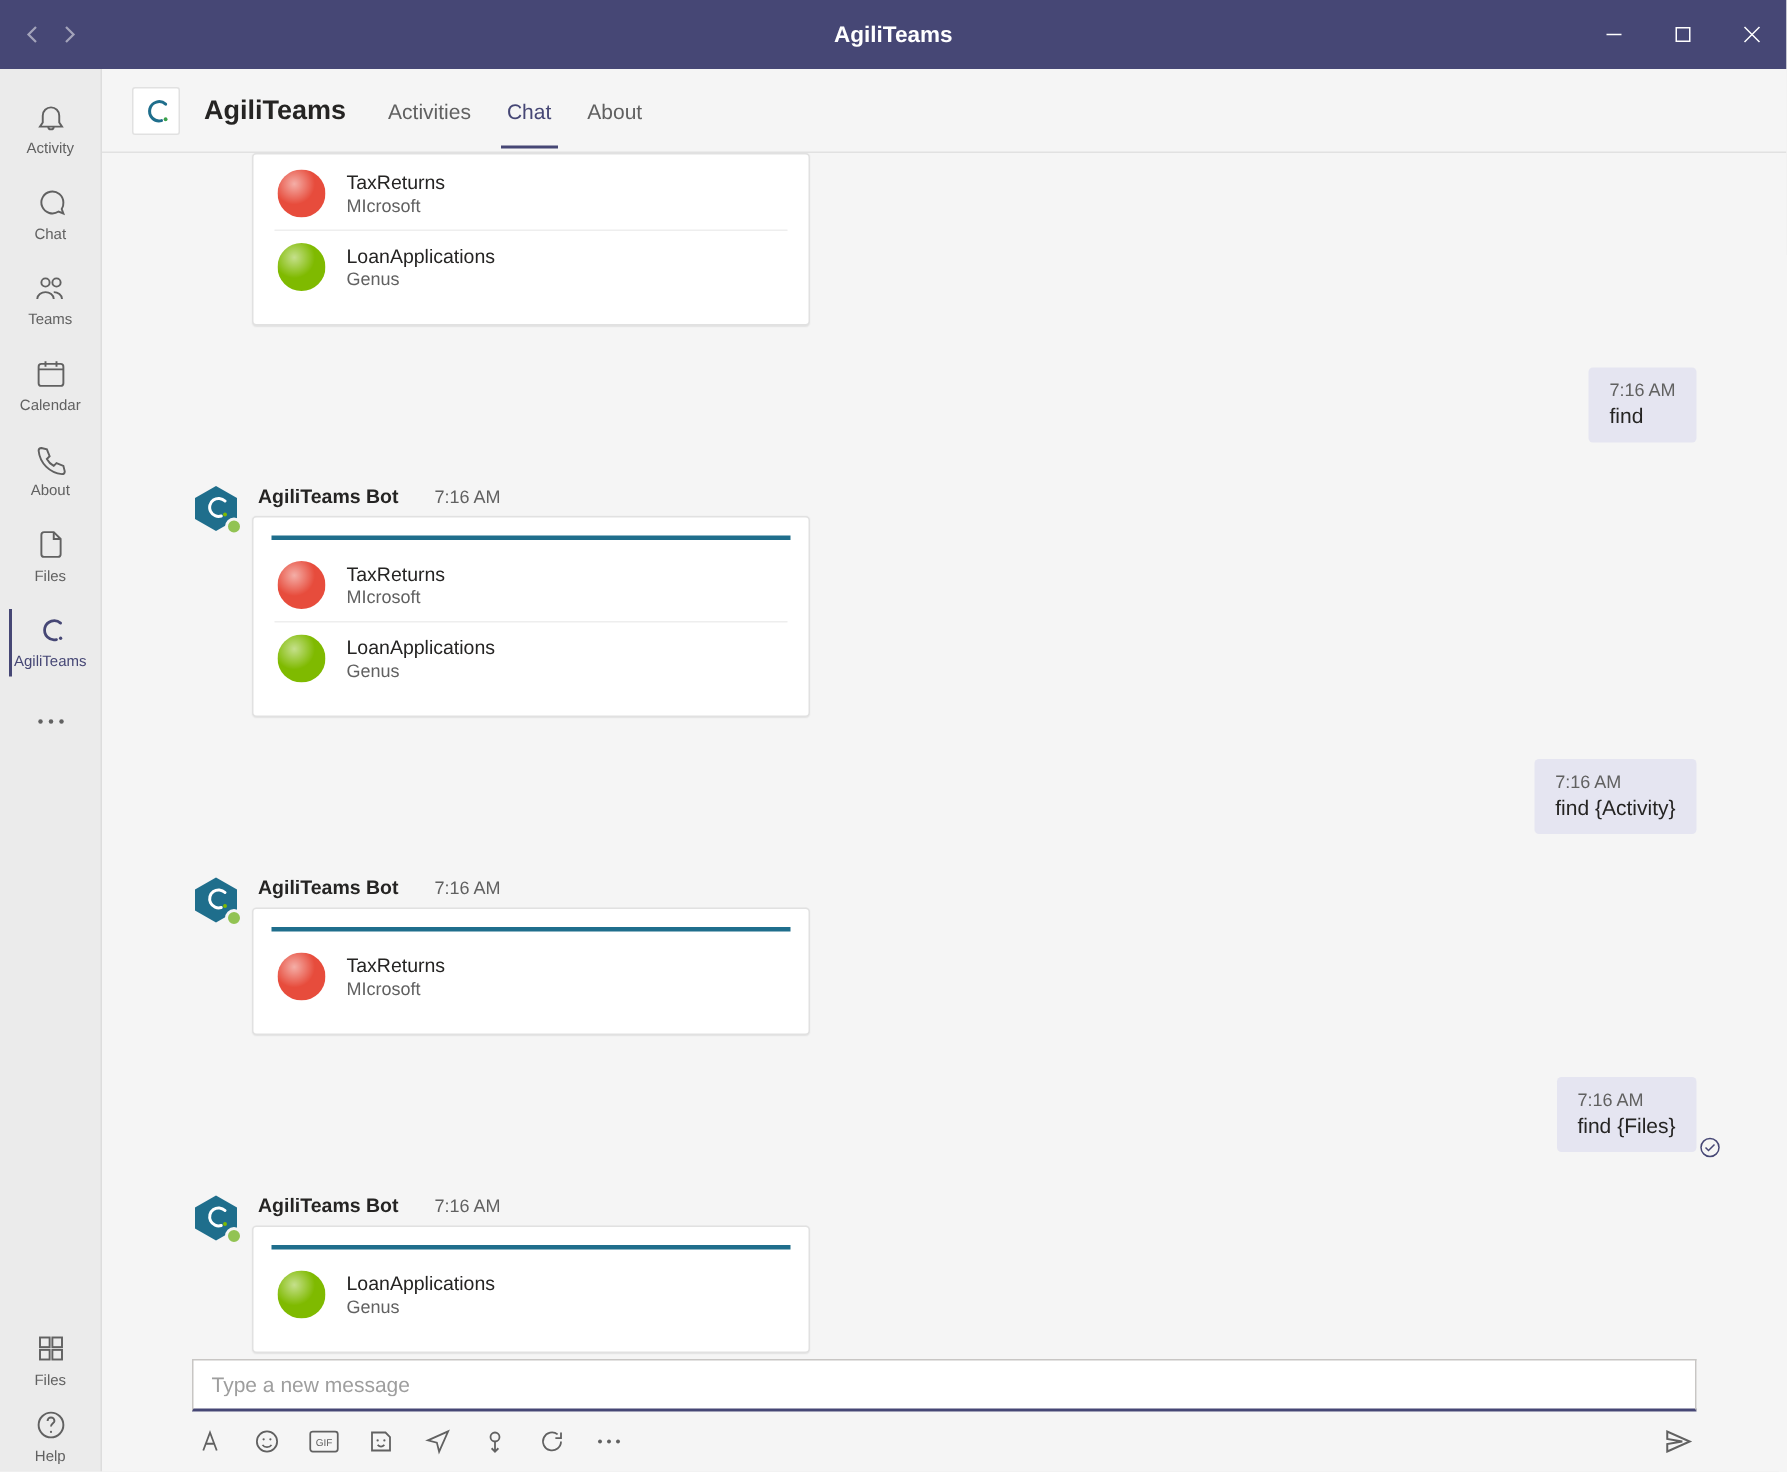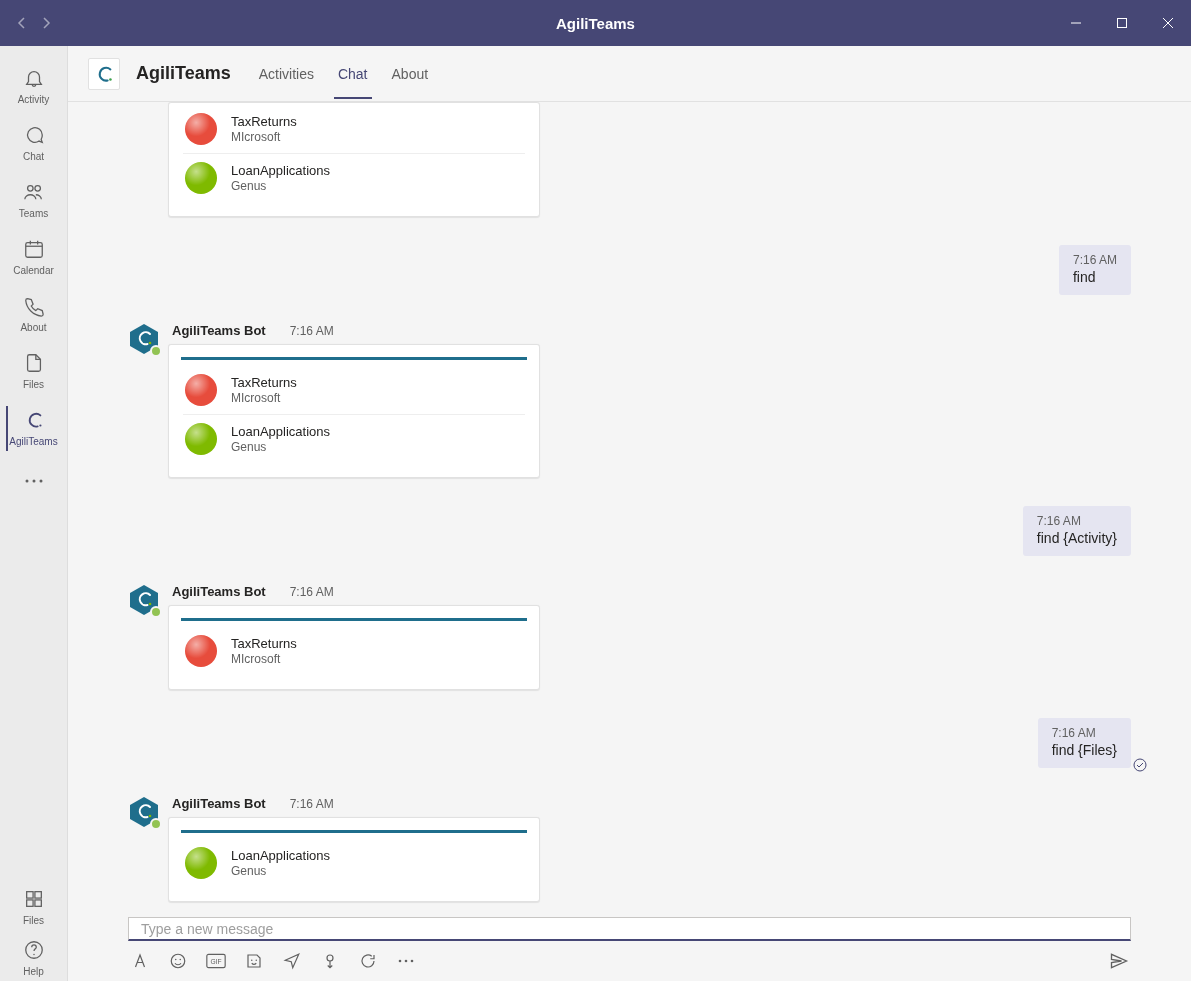--- a/index.html
+++ b/index.html
@@ -61,21 +61,21 @@
 
   
   .user-row { display:flex; justify-content:flex-end; margin-bottom:28px; position:relative;}
   .user-bubble { background:#e5e5f1; border-radius:3px; padding:8px 14px 10px 14px; min-width:60px; }
   .user-bubble .time { font-size:12px; color:#616161; margin-bottom:2px;}
   .user-bubble .text { font-size:14px; color:#252423;}
   .seen { position:absolute; right:-16px; bottom:-4px; }
 
   
   .compose-wrap { padding:0 60px 6px 60px; }
-  .compose { background:#fff; border:1px solid #c8c6c4; border-bottom:2px solid #464775; height:24px; display:flex; align-items:center; padding:0 10px; }
+  .compose { background:#fff; border:1px solid #c8c6c4; border-bottom:2px solid #464775; height:35px; display:flex; align-items:center; padding:0 10px; }
   .compose input { border:none; outline:none; width:100%; font-size:14px; color:#252423; background:transparent;}
   .compose input::placeholder { color:#9e9e9e; }
   .toolbar { display:flex; align-items:center; gap:18px; padding:10px 2px 4px 2px; color:#616161; }
   .toolbar .spacer { flex:1; }
   .tbtn { width:20px; height:20px; display:flex; align-items:center; justify-content:center; cursor:pointer;}
 
   svg { display:block; }
 </style>
 </head>
 <body>

